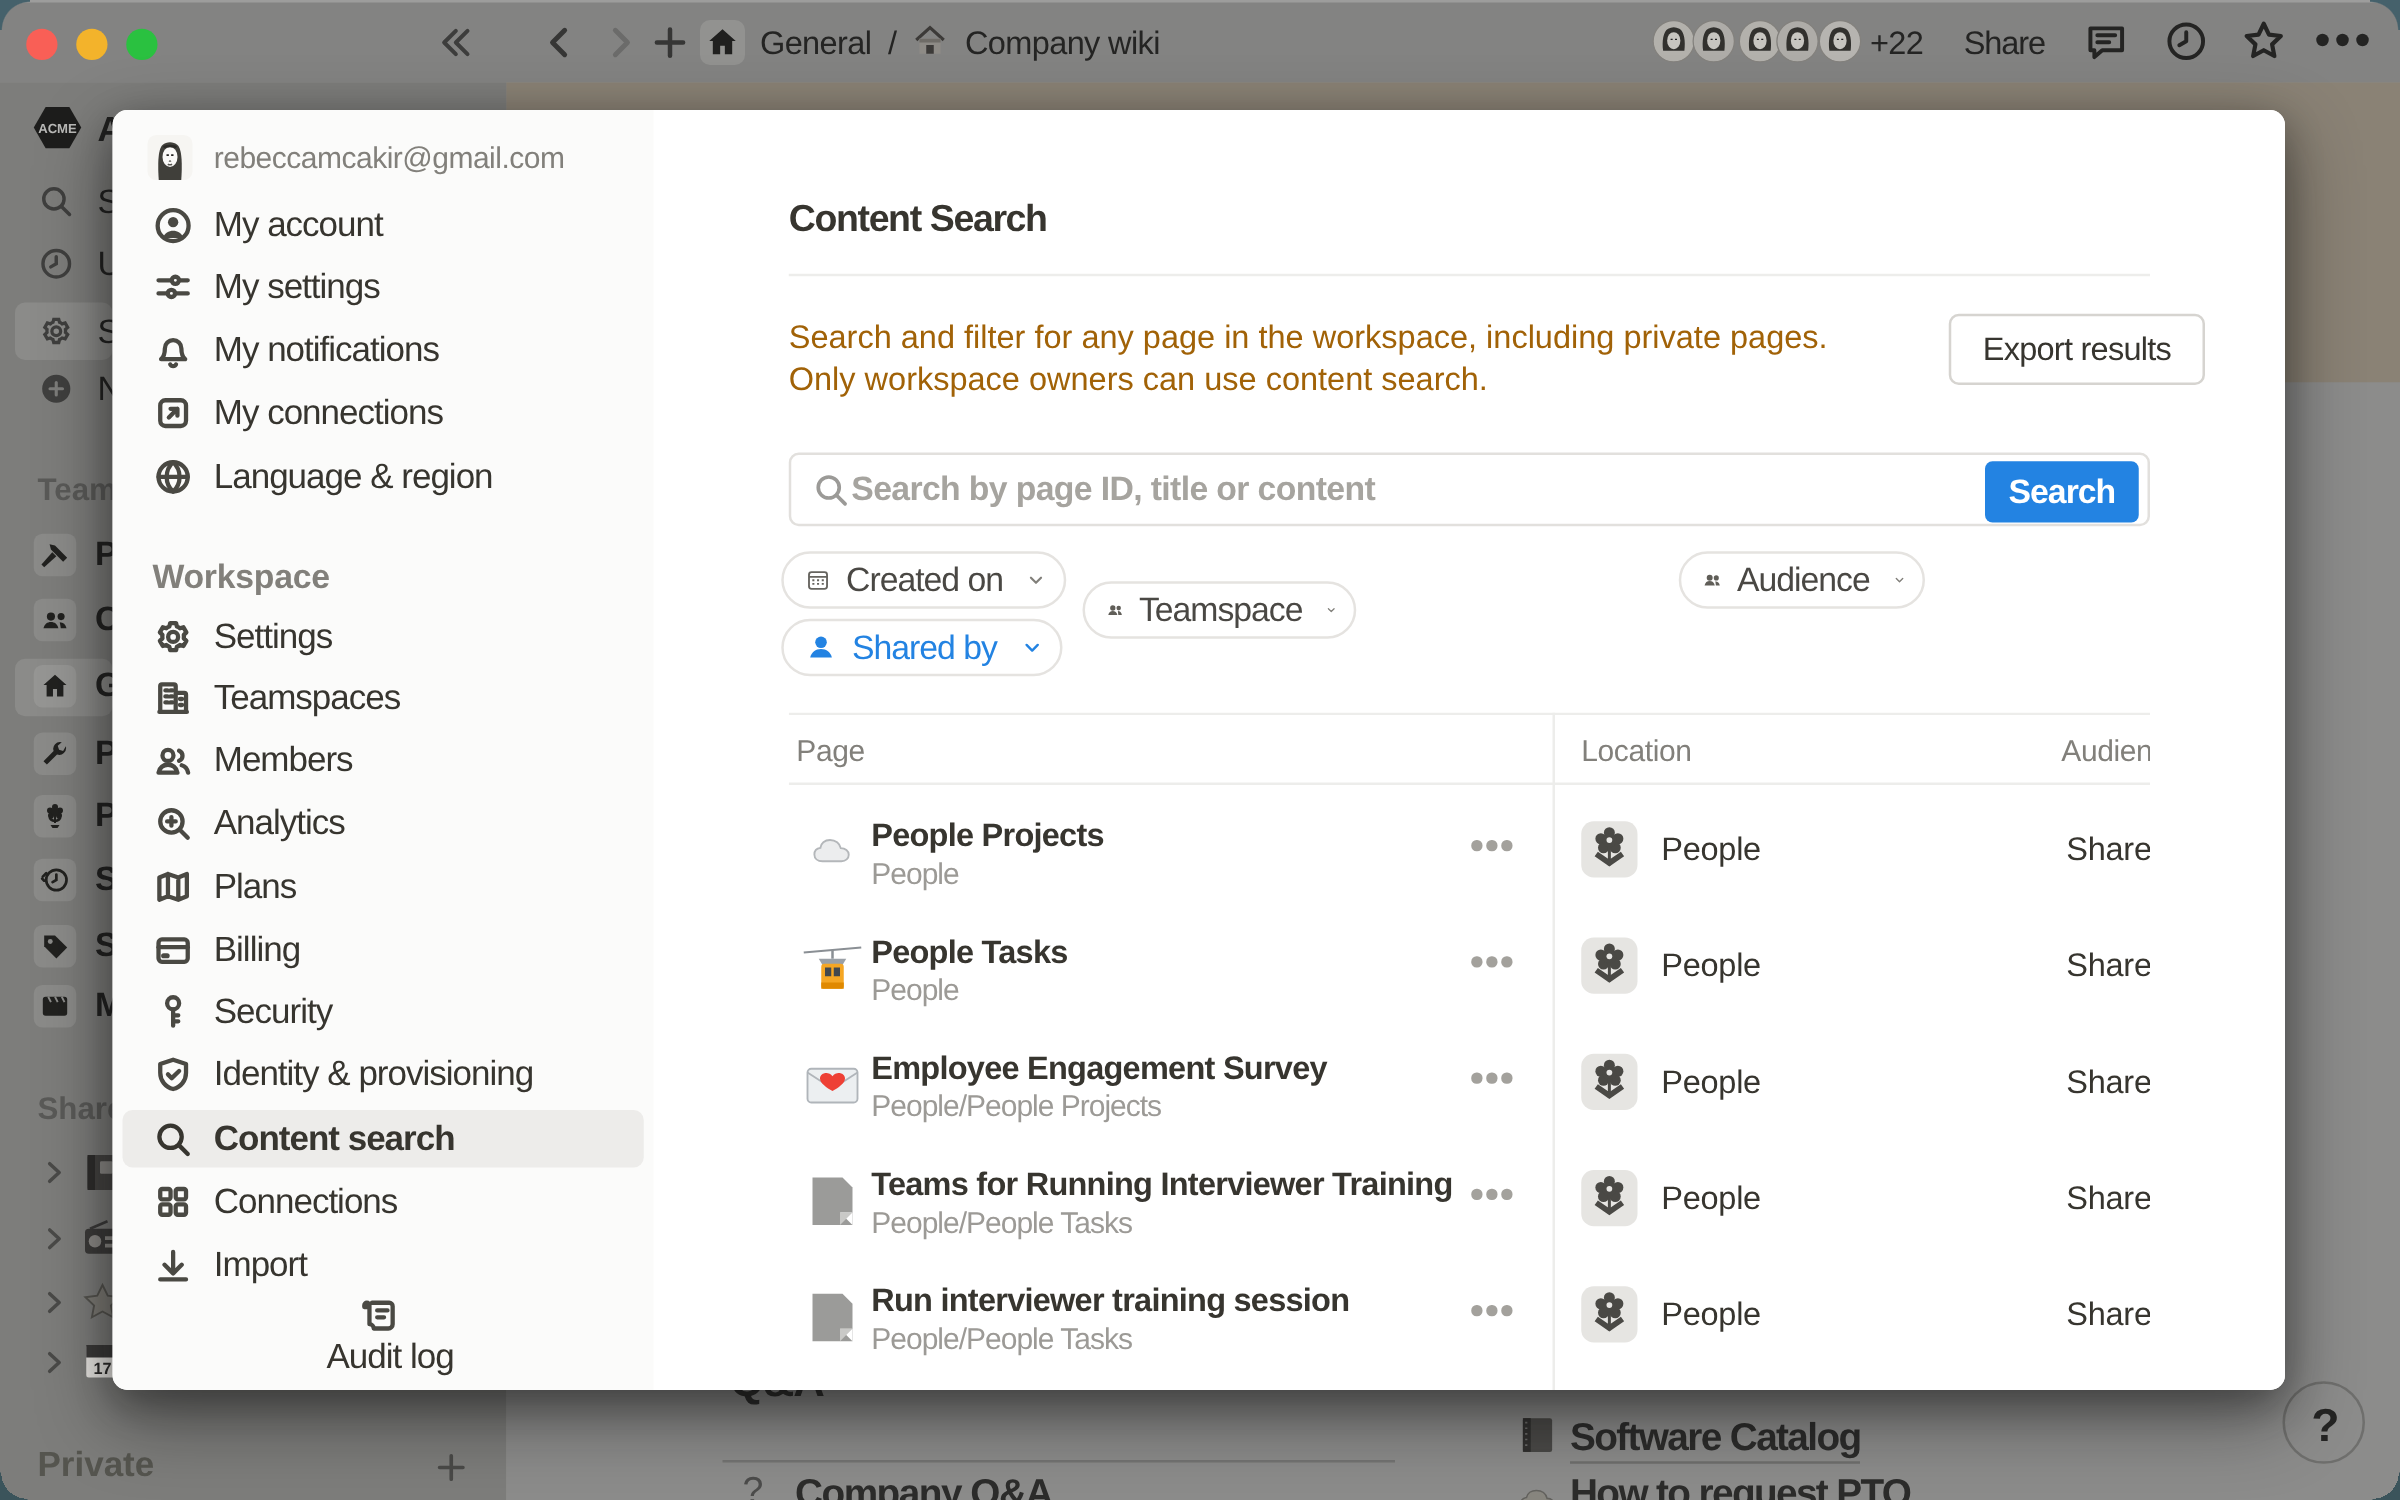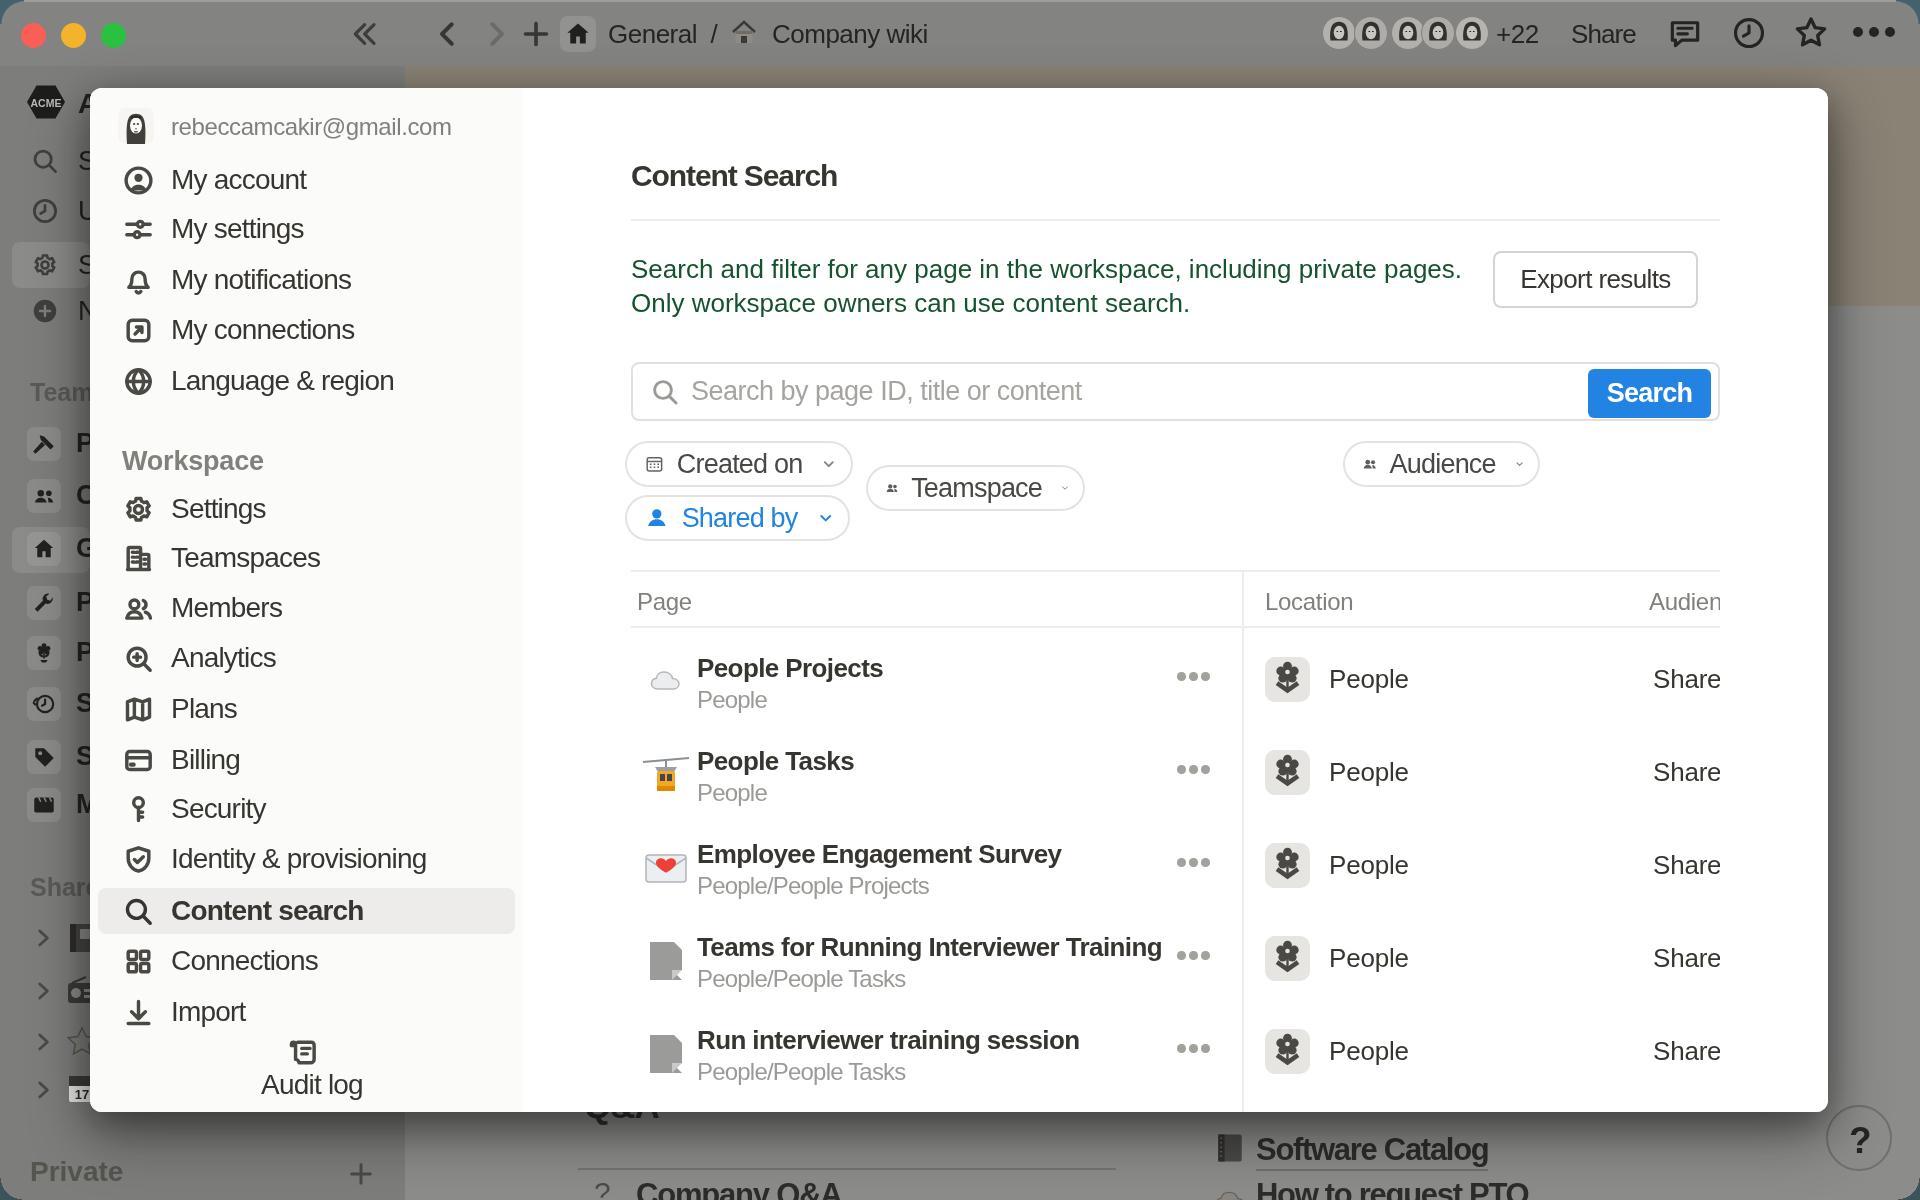--- a/index.html
+++ b/index.html
@@ -24,22 +24,22 @@
   .navitem { position:absolute; left:32px; width:380px; height:46px; display:flex; align-items:center; }
   .navitem svg { width:33px; height:33px; flex:none; margin-right:16px; }
   .navitem .t { font-size:28px; color:#37352f; letter-spacing:-0.8px; white-space:nowrap; }
   .navhead { position:absolute; left:32px; font-size:27px; font-weight:700; color:#82807b; letter-spacing:-0.2px; }
 
   .ic { stroke:#4a4943; fill:none; stroke-width:2.5; stroke-linecap:round; stroke-linejoin:round; }
 
   
   .title { position:absolute; left:108px; top:70px; font-size:30px; font-weight:700; color:#37352f; letter-spacing:-1.1px; line-height:36px; }
   .hr { position:absolute; left:108px; width:1089px; height:2px; background:#ededeb; }
-  .para { position:absolute; left:108px; top:164px; font-size:26px; color:#14532d; line-height:34px; letter-spacing:0; }
-  .btn-export { position:absolute; left:970px; top:163px; width:205px; height:57px; border:2px solid #d6d4d0;
+  .para { position:absolute; left:108px; top:164px; font-size:26px; color:#a16207; line-height:34px; letter-spacing:0; }
+  .btn-export { position:absolute; left:1036px; top:163px; width:205px; height:57px; border:2px solid #d6d4d0;
                 border-radius:8px; display:flex; align-items:center; justify-content:center;
                 font-size:26px; color:#37352f; background:#fff; letter-spacing:-0.6px; }
 
   .searchbox { position:absolute; left:108px; top:274px; width:1089px; height:59px; border:2px solid #e2e0dd;
                border-radius:8px; display:flex; align-items:center; }
   .searchbox .ph { font-size:27px; color:#a6a49f; letter-spacing:-0.5px; }
   .btn-search { position:absolute; right:7px; top:5px; width:123px; height:49px; background:#2383e2; color:#fff;
                 border-radius:6px; display:flex; align-items:center; justify-content:center;
                 font-size:27px; font-weight:700; letter-spacing:-0.8px; }
 
@@ -447,21 +447,21 @@
     <div class="title">Content Search</div>
     <div class="hr" style="top:131px;"></div>
     <div class="para">Search and filter for any page in the workspace, including private pages.<br>Only workspace owners can use content search.</div>
     <div class="btn-export">Export results</div>
 
     <div class="searchbox">
       <svg style="margin-left:16px;" width="32" height="32" viewBox="0 0 24 24" fill="none" stroke="#9b9a97" stroke-width="2.2" stroke-linecap="round">
           <circle cx="10.5" cy="10.5" r="6.3"></circle>
           <path d="M15.3 15.3l5 5"></path>
         </svg>
-      <span class="ph" style="margin-left:10px;">Search by page ID, title or content</span>
+      <span class="ph" style="font-weight:bold;">Search by page ID, title or content</span>
       <div class="btn-search">Search</div>
     </div>
 
     <div class="chip" style="left:102px; top:353px; width:228px;">
       <svg width="30" height="30" viewBox="0 0 24 24" fill="none" stroke="#66645f" stroke-width="1.9">
           <rect x="2.8" y="4" width="18.4" height="17" rx="2.6"></rect>
           <path d="M2.8 8.8h18.4"></path>
           <path d="M6.2 12.2h2.1M11 12.2h2.1M15.8 12.2h2.1M6.2 16h2.1M11 16h2.1M15.8 16h2.1" stroke-width="1.9"></path>
         </svg>
       <span>Created on</span>

